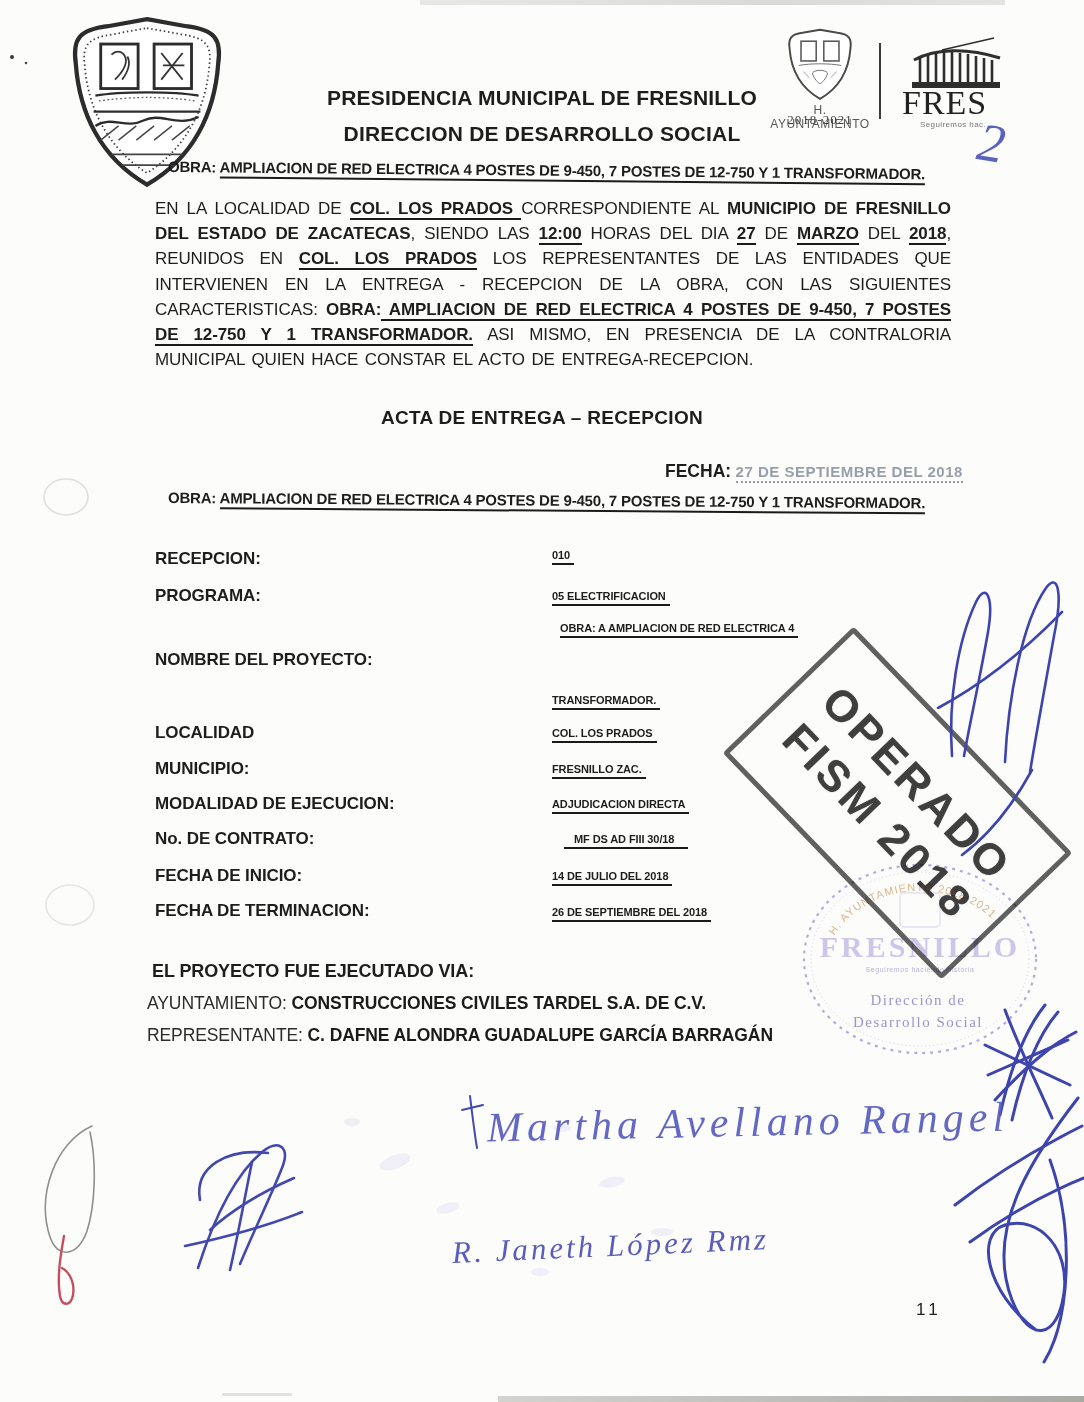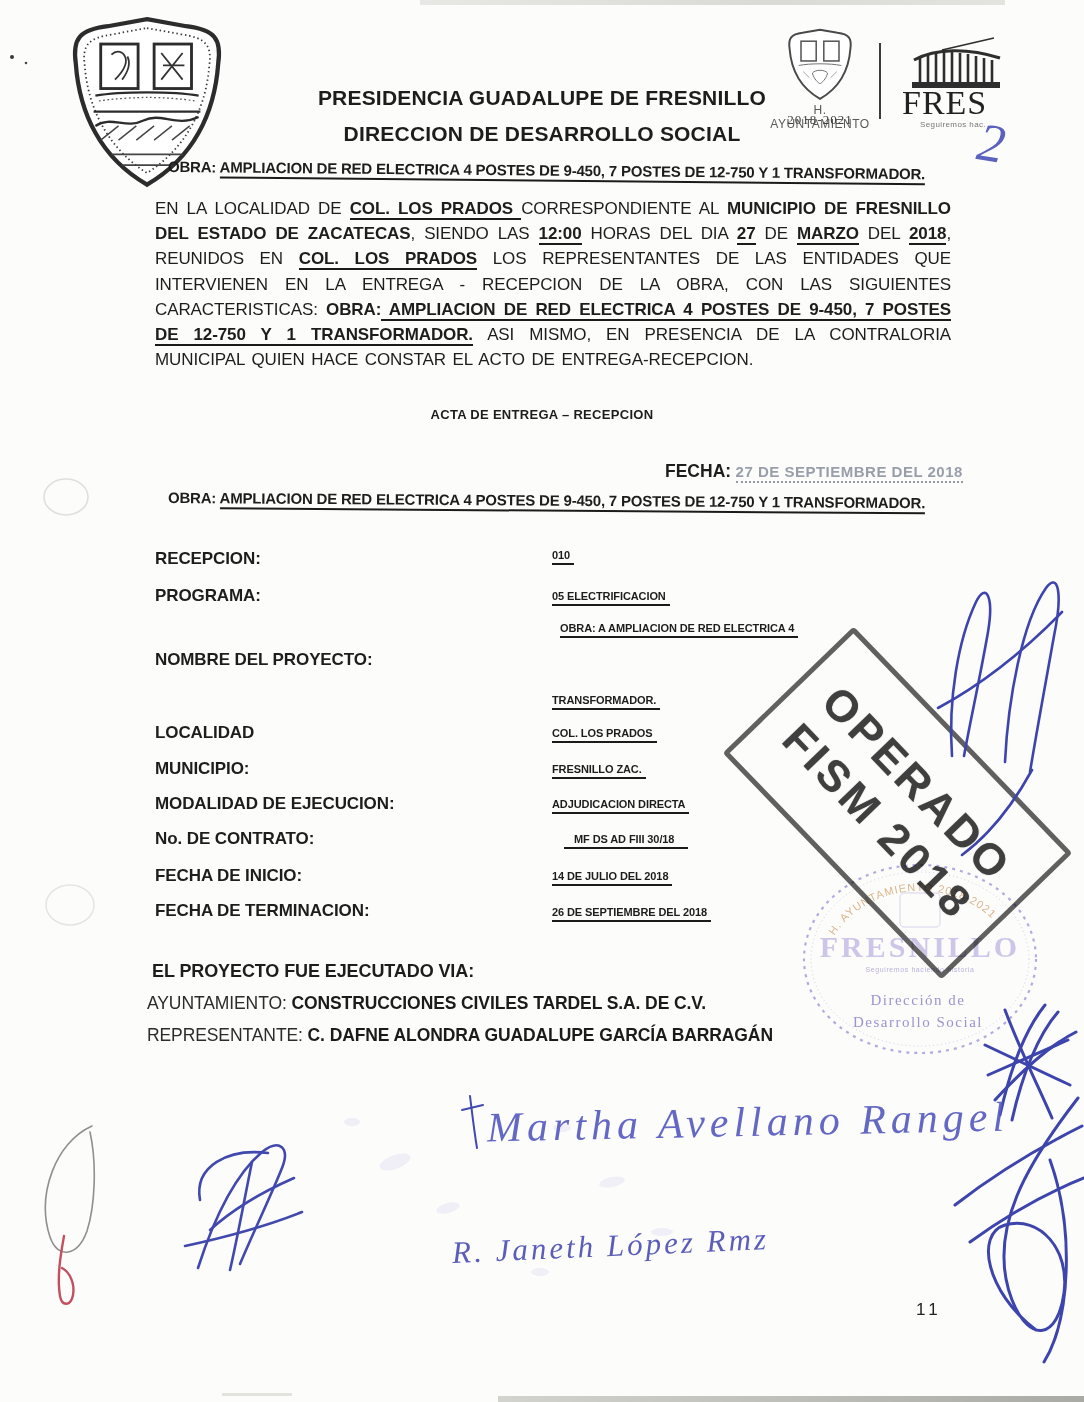--- a/index.html
+++ b/index.html
@@ -16,21 +16,21 @@
   .fres-word{font-family:"Liberation Serif",serif;font-size:34px;color:#222;letter-spacing:1px;}
   .fres-tag{font-size:8px;color:#777;letter-spacing:.4px;}
   .divider-v{width:2px;background:#3c3c3c;}
   .hw-two{font-family:"Liberation Serif",serif;font-style:italic;font-size:54px;color:#4a52b8;transform:rotate(9deg);opacity:.9;}
   
   .obra-line{font-size:15px;font-weight:700;letter-spacing:-.2px;white-space:nowrap;}
   .u{border-bottom:2px solid #1b1b1b;padding-bottom:1px;}
   .intro{width:796px;font-size:17px;line-height:25.2px;text-align:justify;letter-spacing:-.1px;word-spacing:2px;margin:0;}
   .b{font-weight:700;}
   .bu{font-weight:700;border-bottom:2px solid #1b1b1b;}
-  .acta{left:0;width:1084px;text-align:center;font-size:13px;font-weight:700;letter-spacing:.3px;}
+  .acta{left:0;width:1084px;text-align:center;font-size:19px;font-weight:700;letter-spacing:.3px;}
   .fecha-label{font-size:17.5px;font-weight:700;}
   .fecha-value{font-size:15px;font-weight:700;color:#8e95a2;opacity:.9;filter:blur(.4px);border-bottom:2px dotted #8a8f9a;padding-bottom:1px;letter-spacing:.5px;}
   
   .flabel{font-size:17px;font-weight:700;letter-spacing:-.1px;}
   .fvalue{font-size:11px;font-weight:700;border-bottom:2px solid #1b1b1b;padding:0 4px 2px 0;letter-spacing:-.1px;white-space:nowrap;}
   .exec-h{font-size:18px;font-weight:700;letter-spacing:-.1px;}
   .exec-line{font-size:17.5px;letter-spacing:-.1px;color:#2c2c2c;white-space:nowrap;}
   .exec-line .b{color:#1b1b1b;}
   
   .stamp-operado{
@@ -71,21 +71,21 @@
     <path d="M30,24 C33,21 37,22 38,26 C39,30 35,35 32,38 M36,38 C39,34 41,29 39,25" fill="none" stroke="#333" stroke-width="1"></path>
     <path d="M58,23 L70,38 M70,23 L58,38 M59,30 L71,30" fill="none" stroke="#333" stroke-width="1"></path>
     <path d="M21,47 C35,44.5 65,44.5 79,47" fill="none" stroke="#2c2c2c" stroke-width="1.2"></path>
     <path d="M23,50 C30,48.7 45,48 50,48 C58,48 70,48.7 77,50" fill="none" stroke="#555" stroke-width=".7" stroke-dasharray="1 1.4"></path>
     <path d="M20,56 L80,56" stroke="#2c2c2c" stroke-width="1.2"></path>
     <path d="M21,64 C30,58 38,66 48,61 C58,56 66,65 79,59" fill="none" stroke="#2c2c2c" stroke-width="1.3"></path>
     <path d="M24,72 L34,64 M34,72 L44,64 M44,72 L54,64 M54,72 L64,64 M64,72 L74,64" stroke="#444" stroke-width=".8"></path>
     <path d="M30,80 L70,80 M36,86 L64,86" stroke="#444" stroke-width=".9"></path>
   </svg>
 
-  <div class="abs title" style="top:86px;">PRESIDENCIA GUADALUPE DE FRESNILLO</div>
+  <div class="abs title" style="top:86px;">PRESIDENCIA MUNICIPAL DE FRESNILLO</div>
   <div class="abs title" style="top:122px;">DIRECCION DE DESARROLLO SOCIAL</div>
 
   <svg class="abs" style="left:782px;top:26px;" width="76" height="76" viewBox="0 0 100 100">
     <path d="M50,5 L73,9 C88,11 92,16 90,30 C88,57 76,81 50,96 C24,81 12,57 10,30 C8,16 12,11 27,9 Z" fill="#ffffff" stroke="#4a4a4a" stroke-width="2.6"></path>
     <rect x="25" y="20" width="20" height="26" fill="none" stroke="#555" stroke-width="2"></rect>
     <rect x="55" y="20" width="20" height="26" fill="none" stroke="#555" stroke-width="2"></rect>
     <path d="M22,52 C36,49 64,49 78,52" fill="none" stroke="#666" stroke-width="1.2"></path>
     <path d="M40,62 C44,57 56,57 60,62 C58,70 52,75 50,76 C48,75 42,70 40,62 Z" fill="none" stroke="#666" stroke-width="1.2"></path>
     <path d="M28,60 L36,68 M64,68 L72,60" stroke="#777" stroke-width=".9"></path>
   </svg>

